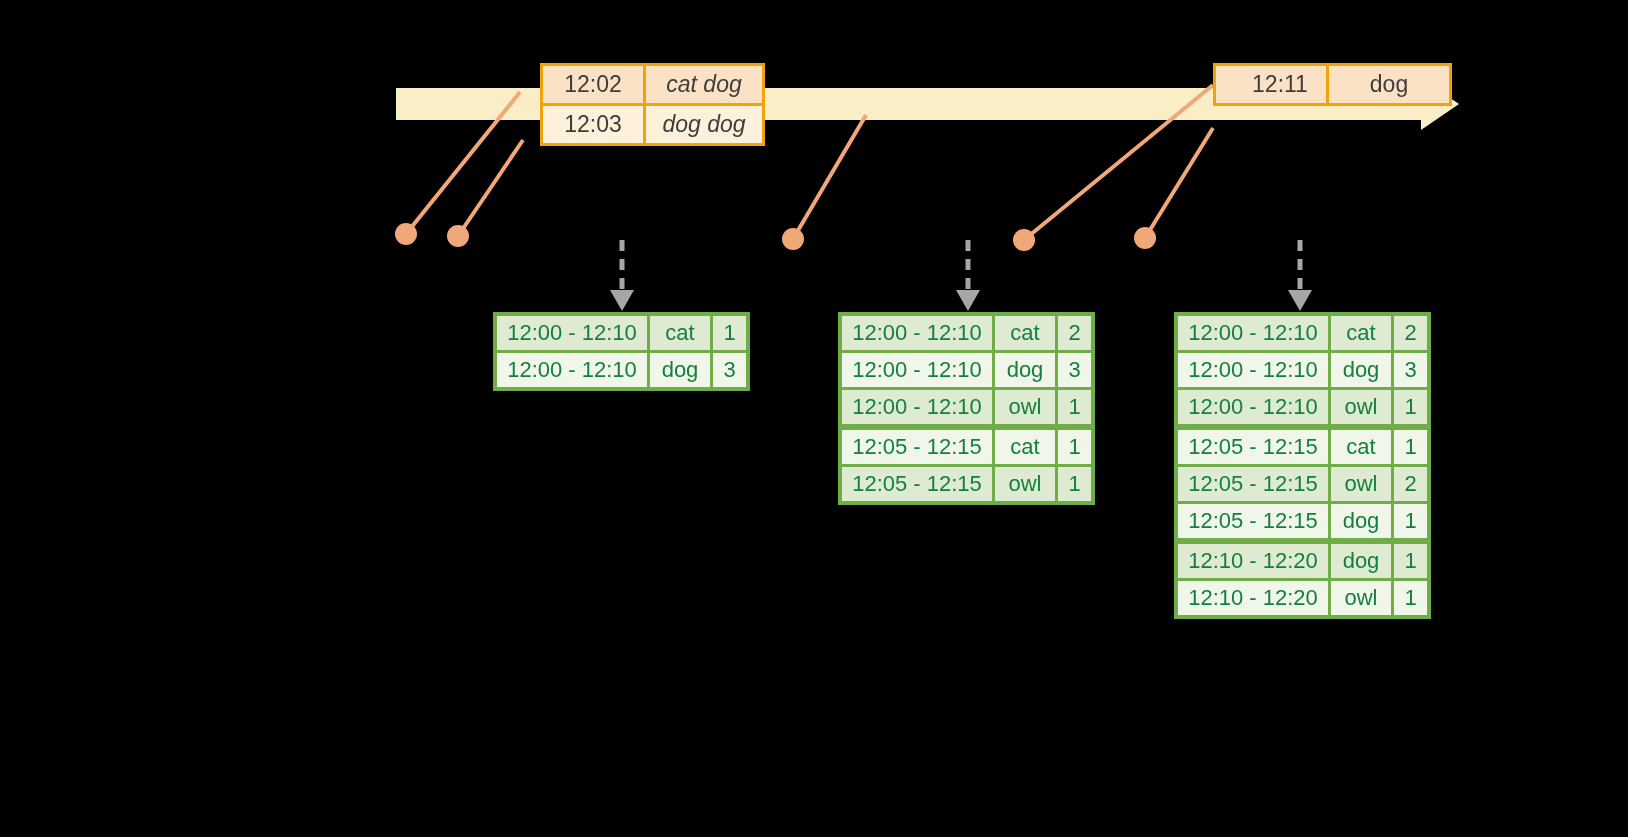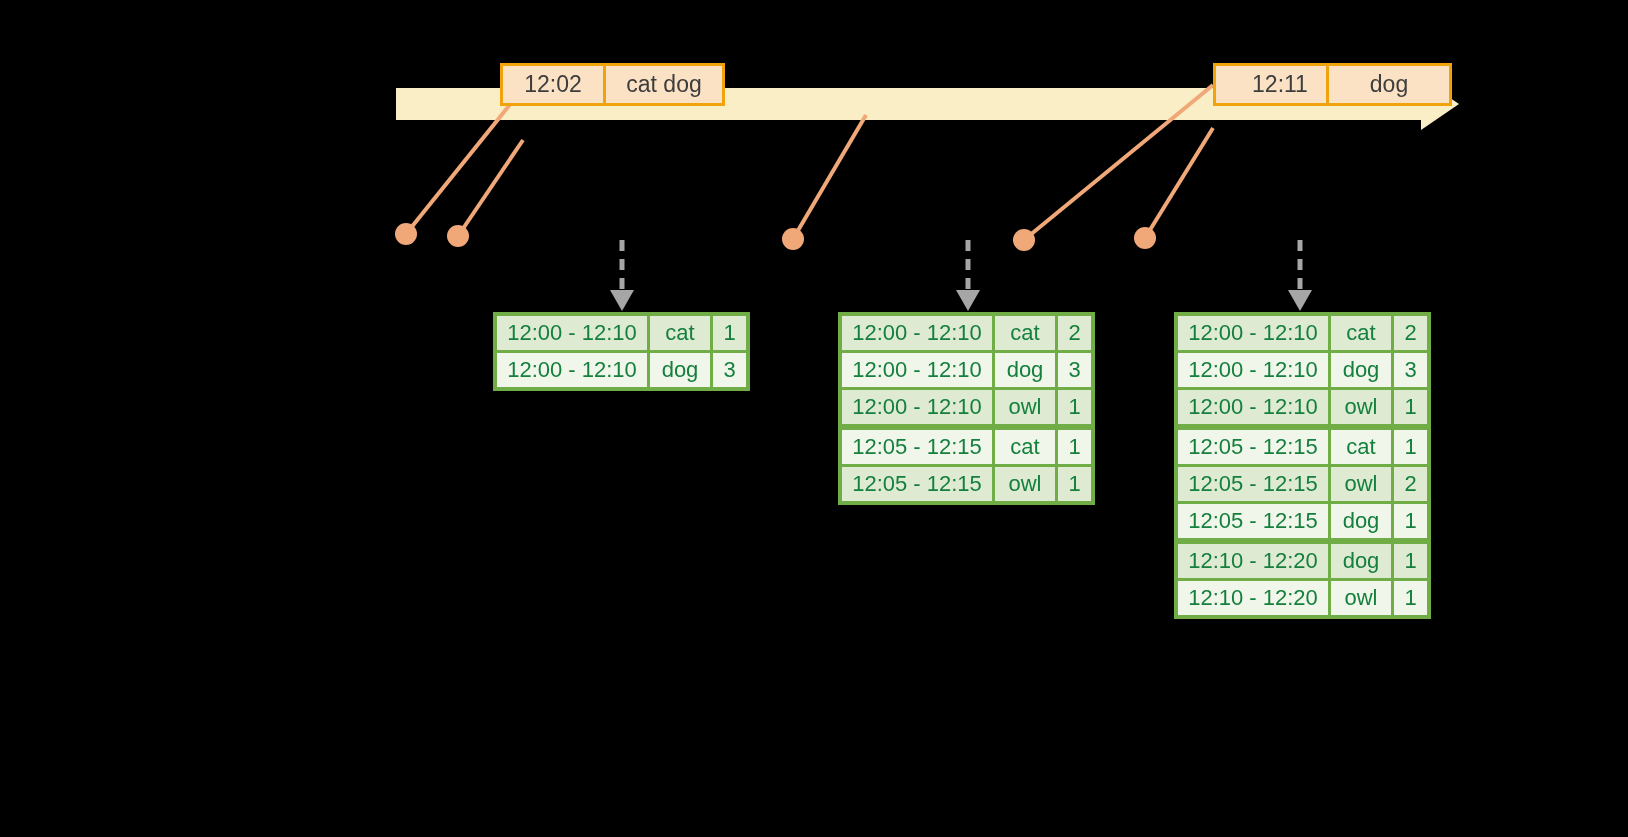--- a/index.html
+++ b/index.html
@@ -56,23 +56,23 @@
   }
   table.event-box td{
     border:3px solid #f0a30a;
     text-align:center;
     vertical-align:middle;
     padding:0 10px;
     height:37px;
   }
   table.event-box tr:nth-child(odd) td{ background:#fbe2c4; }
   table.event-box tr:nth-child(even) td{ background:#fdf1dc; }
-  #event-box-1{ left:500px; top:63px;padding-left:20px; }
+  #event-box-1{ left:540px; top:63px;padding-left:20px; }
   #event-box-1 td.time{ width:80px; }
-  #event-box-1 td.words{ width:96px; }
+  #event-box-1 td.words{ width:96px;font-style:italic; }
   #event-box-2{ left:867px; top:84px; }
   #event-box-2 td.time{ width:80px; }
   #event-box-2 td.words{ width:108px; }
   #event-box-3{ left:1213px; top:63px; }
   #event-box-3 td.time{ width:72px;padding-left:28px; }
   #event-box-3 td.words{ width:100px; }
 
   
   table.result-table{
     position:absolute;
@@ -133,20 +133,24 @@
       <polygon points="1288,290 1312,290 1300,311"></polygon>
     </g>
   </svg>
 
   <table class="event-box" id="event-box-1">
     <tbody>
         <tr>
       <td class="time">12:02</td>
       <td class="words">cat dog</td>
     </tr>
+    <tr>
+      <td class="time">12:03</td>
+      <td class="words">dog dog</td>
+    </tr>
   </tbody>
     </table>
 
 
   <table class="event-box" id="event-box-3">
     <tbody>
         <tr>
       <td class="time">12:11</td>
       <td class="words">dog</td>
     </tr>

